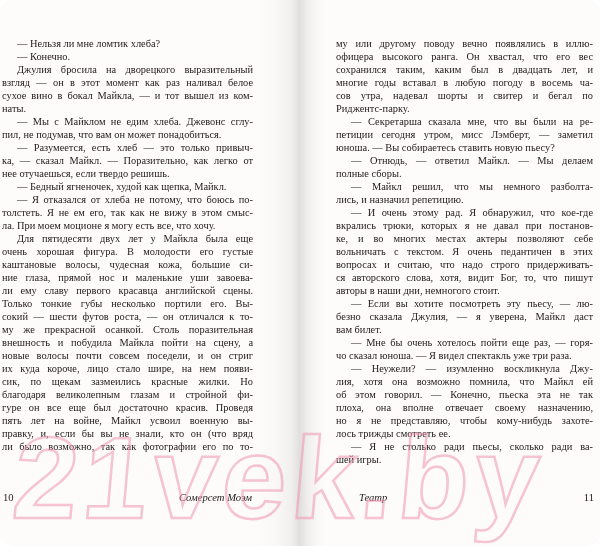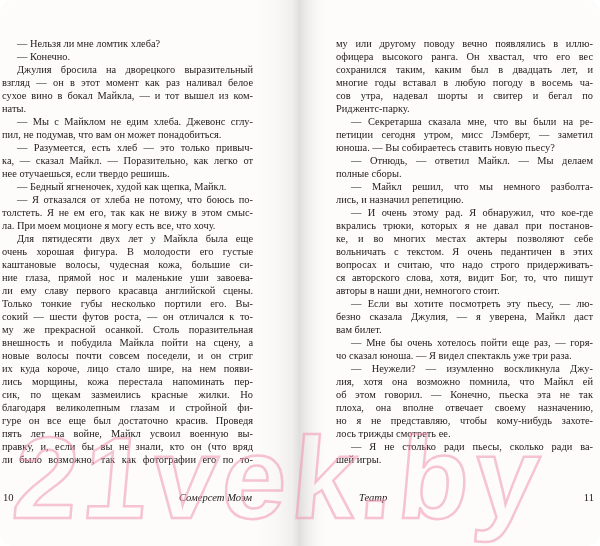--- a/index.html
+++ b/index.html
@@ -82,21 +82,20 @@
       <div class="line">очень хорошая фигура. В молодости его густые</div>
       <div class="line">каштановые волосы, чудесная кожа, большие си-</div>
       <div class="line">ние глаза, прямой нос и маленькие уши завоева-</div>
       <div class="line">ли ему славу первого красавца английской сцены.</div>
       <div class="line">Только тонкие губы несколько портили его. Вы-</div>
       <div class="line">сокий — шести футов роста, — он отличался к то-</div>
       <div class="line">му же прекрасной осанкой. Столь поразительная</div>
       <div class="line">внешность и побудила Майкла пойти на сцену, а</div>
       <div class="line">новые волосы почти совсем поседели, и он стриг</div>
       <div class="line">их куда короче, лицо стало шире, на нем появи-</div>
-      <div class="line">лись морщины, кожа перестала напоминать пер-</div>
       <div class="line">сик, по щекам зазмеились красные жилки. Но</div>
       <div class="line">благодаря великолепным глазам и стройной фи-</div>
       <div class="line">гуре он все еще был достаточно красив. Проведя</div>
       <div class="line">пять лет на войне, Майкл усвоил военную вы-</div>
       <div class="line">правку, и, если бы вы не знали, кто он (что вряд</div>
       <div class="line">ли было возможно, так как фотографии его по то-</div>
     </div>
 
   <div class="page-text right">
       <div class="line">му или другому поводу вечно появлялись в иллю-</div>

